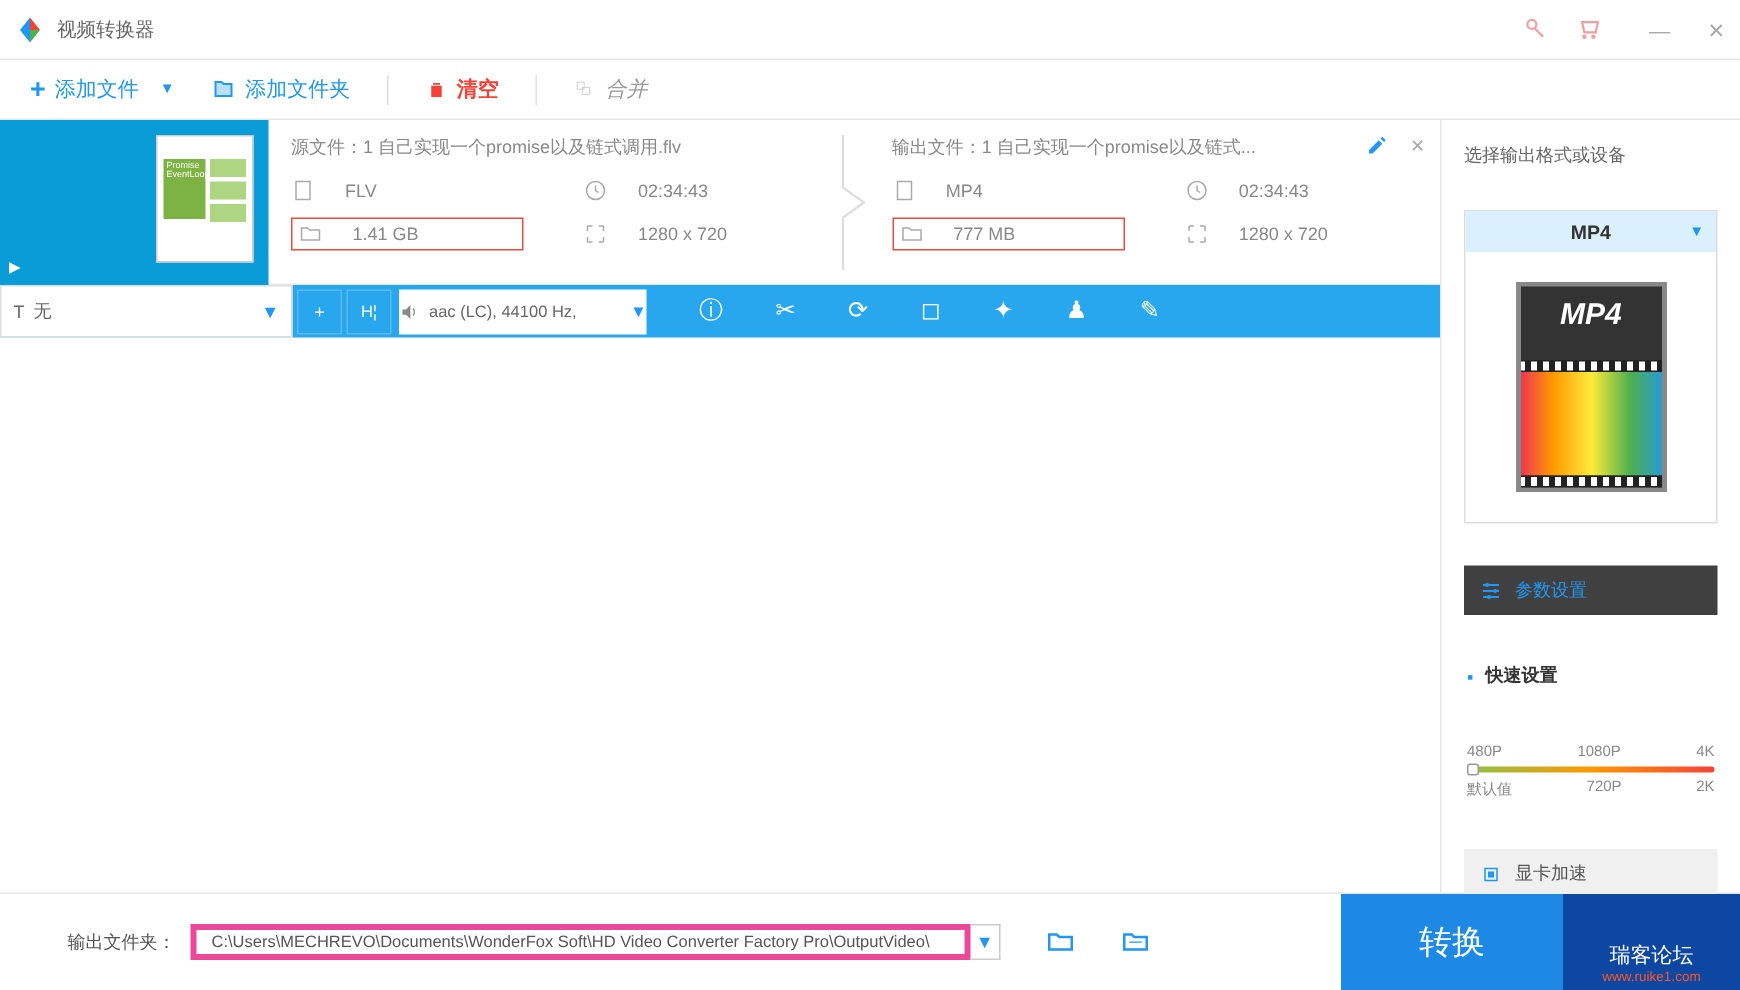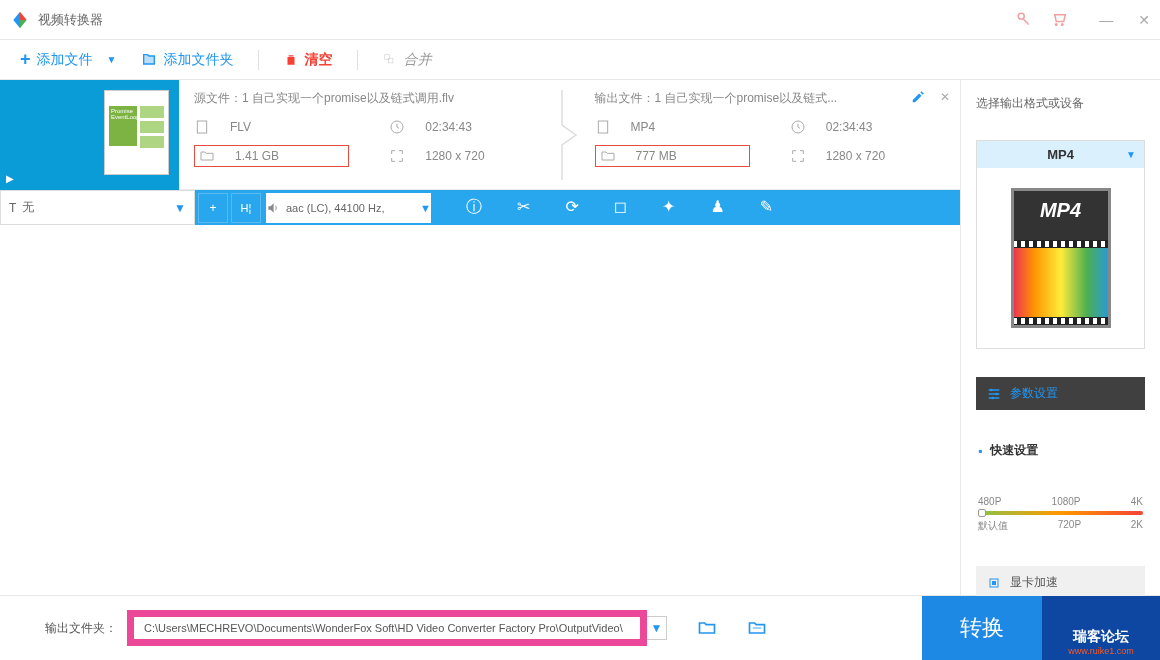--- a/index.html
+++ b/index.html
@@ -78,26 +78,26 @@
 .quality-track { height: 4px; background: linear-gradient(90deg, #8bc34a, #ff9800, #f44336); border-radius: 2px; position: relative; margin-bottom: 4px; }
 .quality-handle { position: absolute; left: 0; top: -2px; width: 8px; height: 8px; background: #fff; border: 1px solid #999; border-radius: 2px; }
 .quality-labels2 { display: flex; justify-content: space-between; font-size: 10px; color: #888; }
 
 .gpu-badges { display: flex; gap: 6px; }
 .gpu-badge { flex: 1; border: 1px solid #ddd; padding: 4px; text-align: center; color: #aaa; font-size: 10px; border-radius: 3px; }
 
 
 .bottom { height: 65px; display: flex; align-items: center; padding: 0 0 0 45px; border-top: 1px solid #e8e8e8; }
 .out-label { color: #555; margin-right: 10px; }
-.out-path { width: 520px; height: 36px; border: 7px solid #ec4899; padding: 0 10px; font-size: 11px; color: #555; }
+.out-path { width: 520px; height: 24px; border: 4px solid #ec4899; padding: 0 10px; font-size: 11px; color: #555; }
 .out-arrow { width: 20px; height: 24px; border: 1px solid #ccc; border-left: none; text-align: center; color: #2196f3; line-height: 22px; }
 .out-icon { color: #2196f3; margin-left: 30px; font-size: 18px; cursor: pointer; }
-.convert-btn { margin-left: auto; width: 120px; height: 65px; background: #1e88e5; color: #fff; font-size: 22px; display: flex; align-items: center; justify-content: center; cursor: pointer; }
+.convert-btn { margin-left: auto; width: 148px; height: 65px; background: #1e88e5; color: #fff; font-size: 22px; display: flex; align-items: center; justify-content: center; cursor: pointer; }
 .watermark { width: 118px; height: 65px; background: #0d47a1; display: flex; flex-direction: column; align-items: center; justify-content: center; color: #fff; }
-.watermark .wm1 { font-size: 14px; font-weight: bold; margin-top: 28px; }
+.watermark .wm1 { font-size: 14px; font-weight: normal; margin-top: 28px; }
 .watermark .wm2 { font-size: 9px; color: #ff5722; }
 
 svg { display: block; }
 </style>
 </head>
 <body>
 
 <div class="titlebar">
   <svg class="logo-icon" viewBox="0 0 24 24">
       <path fill="#f44336" d="M12 2 L20 12 L12 12 Z"></path>

